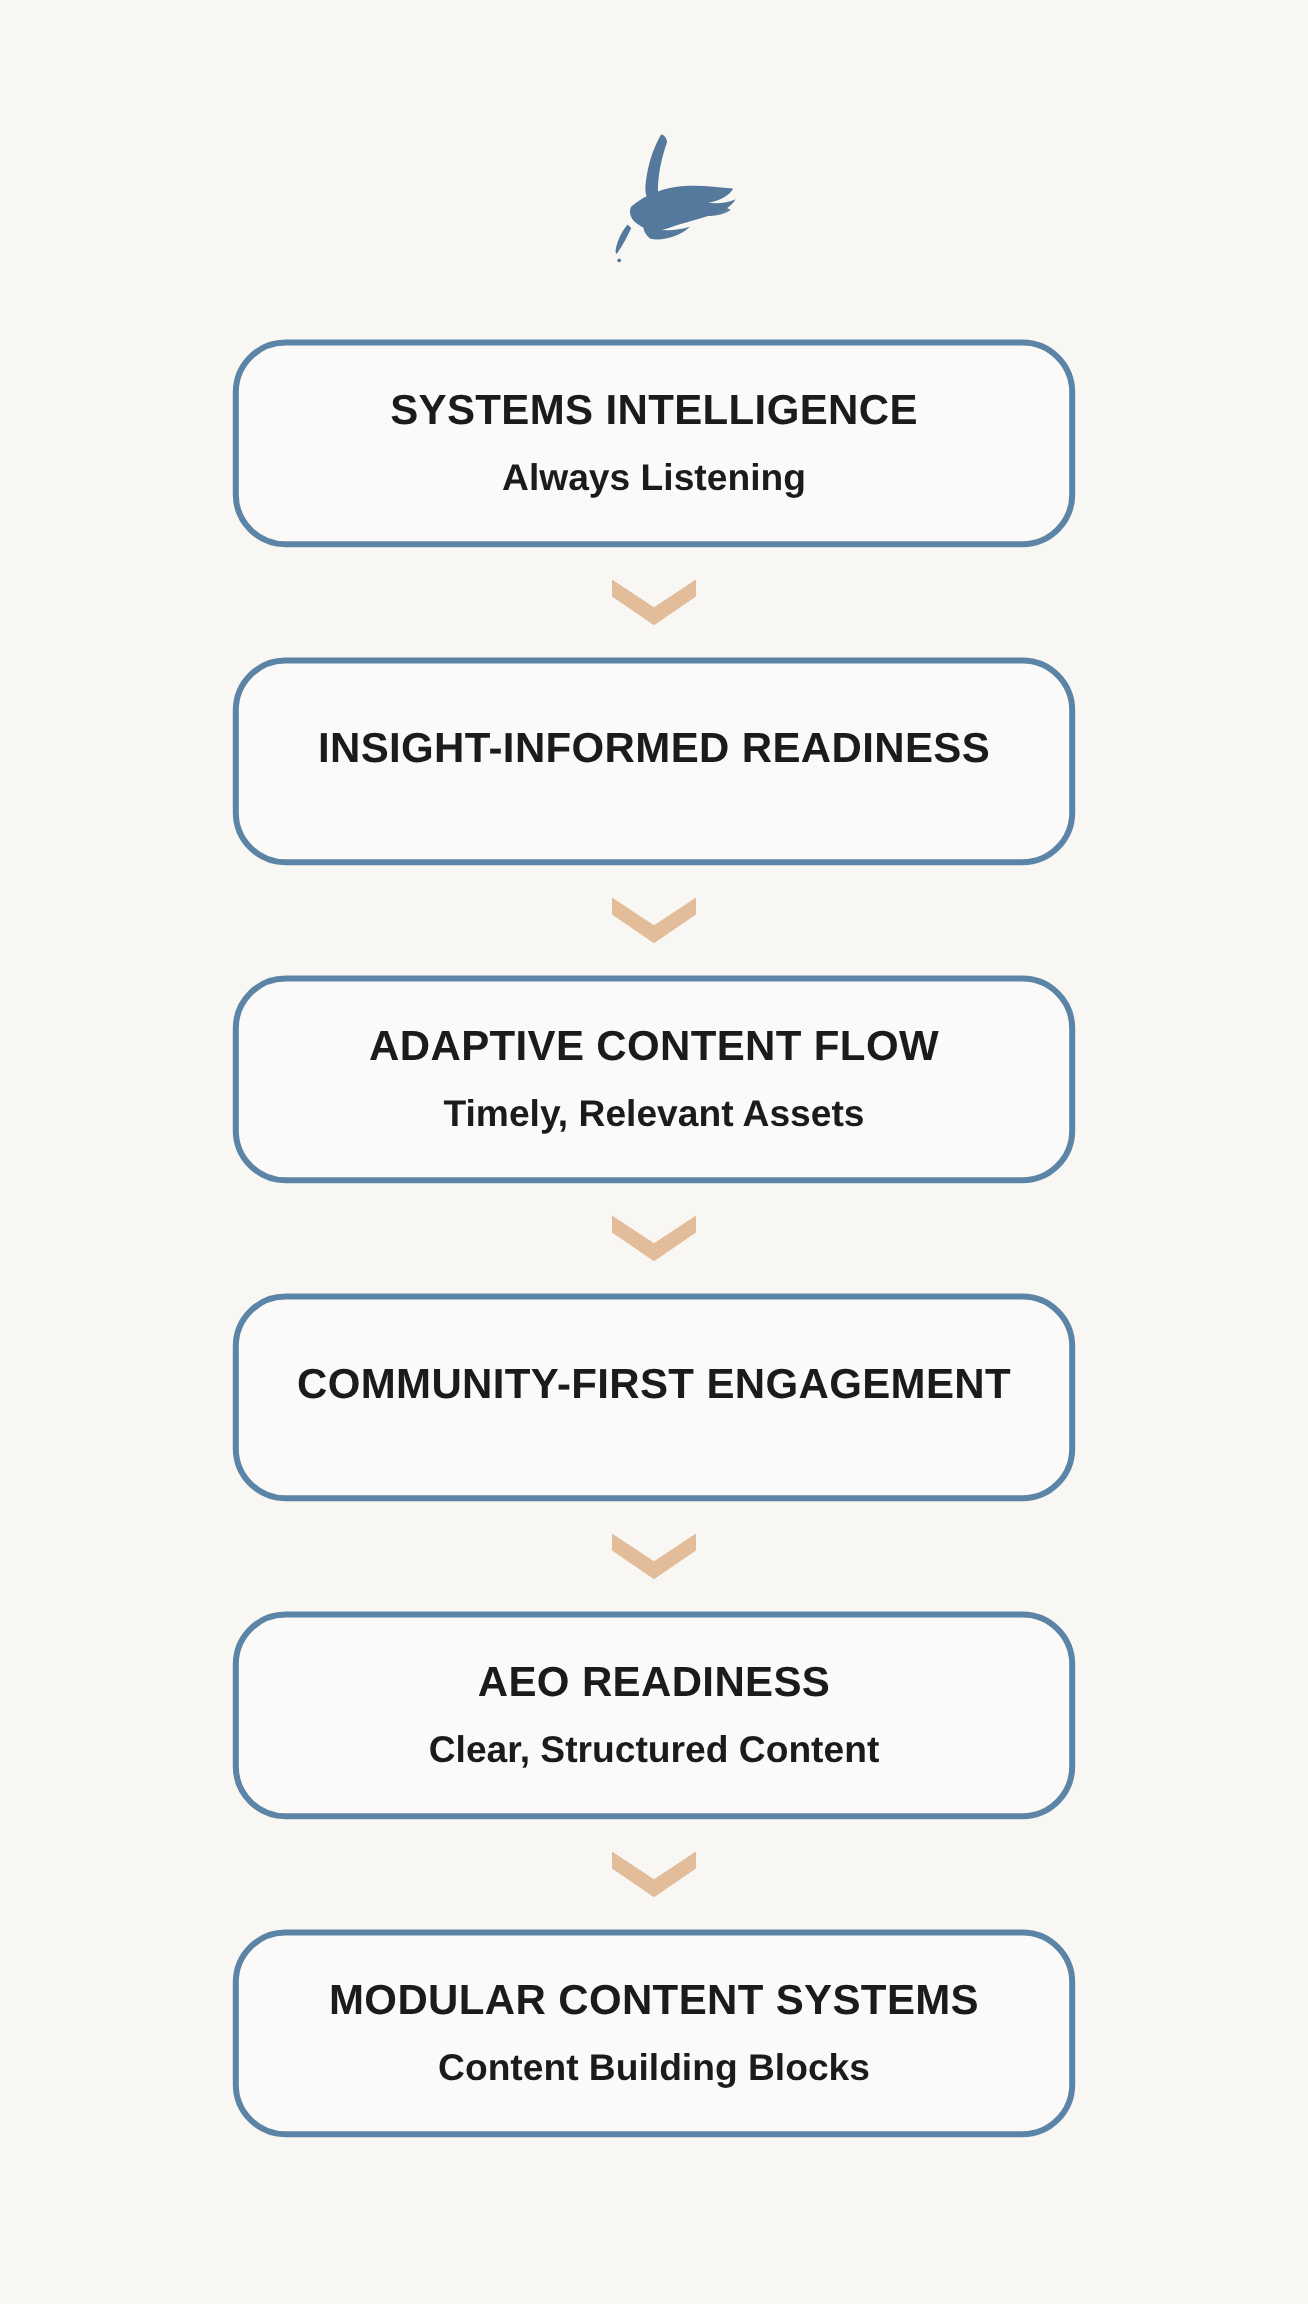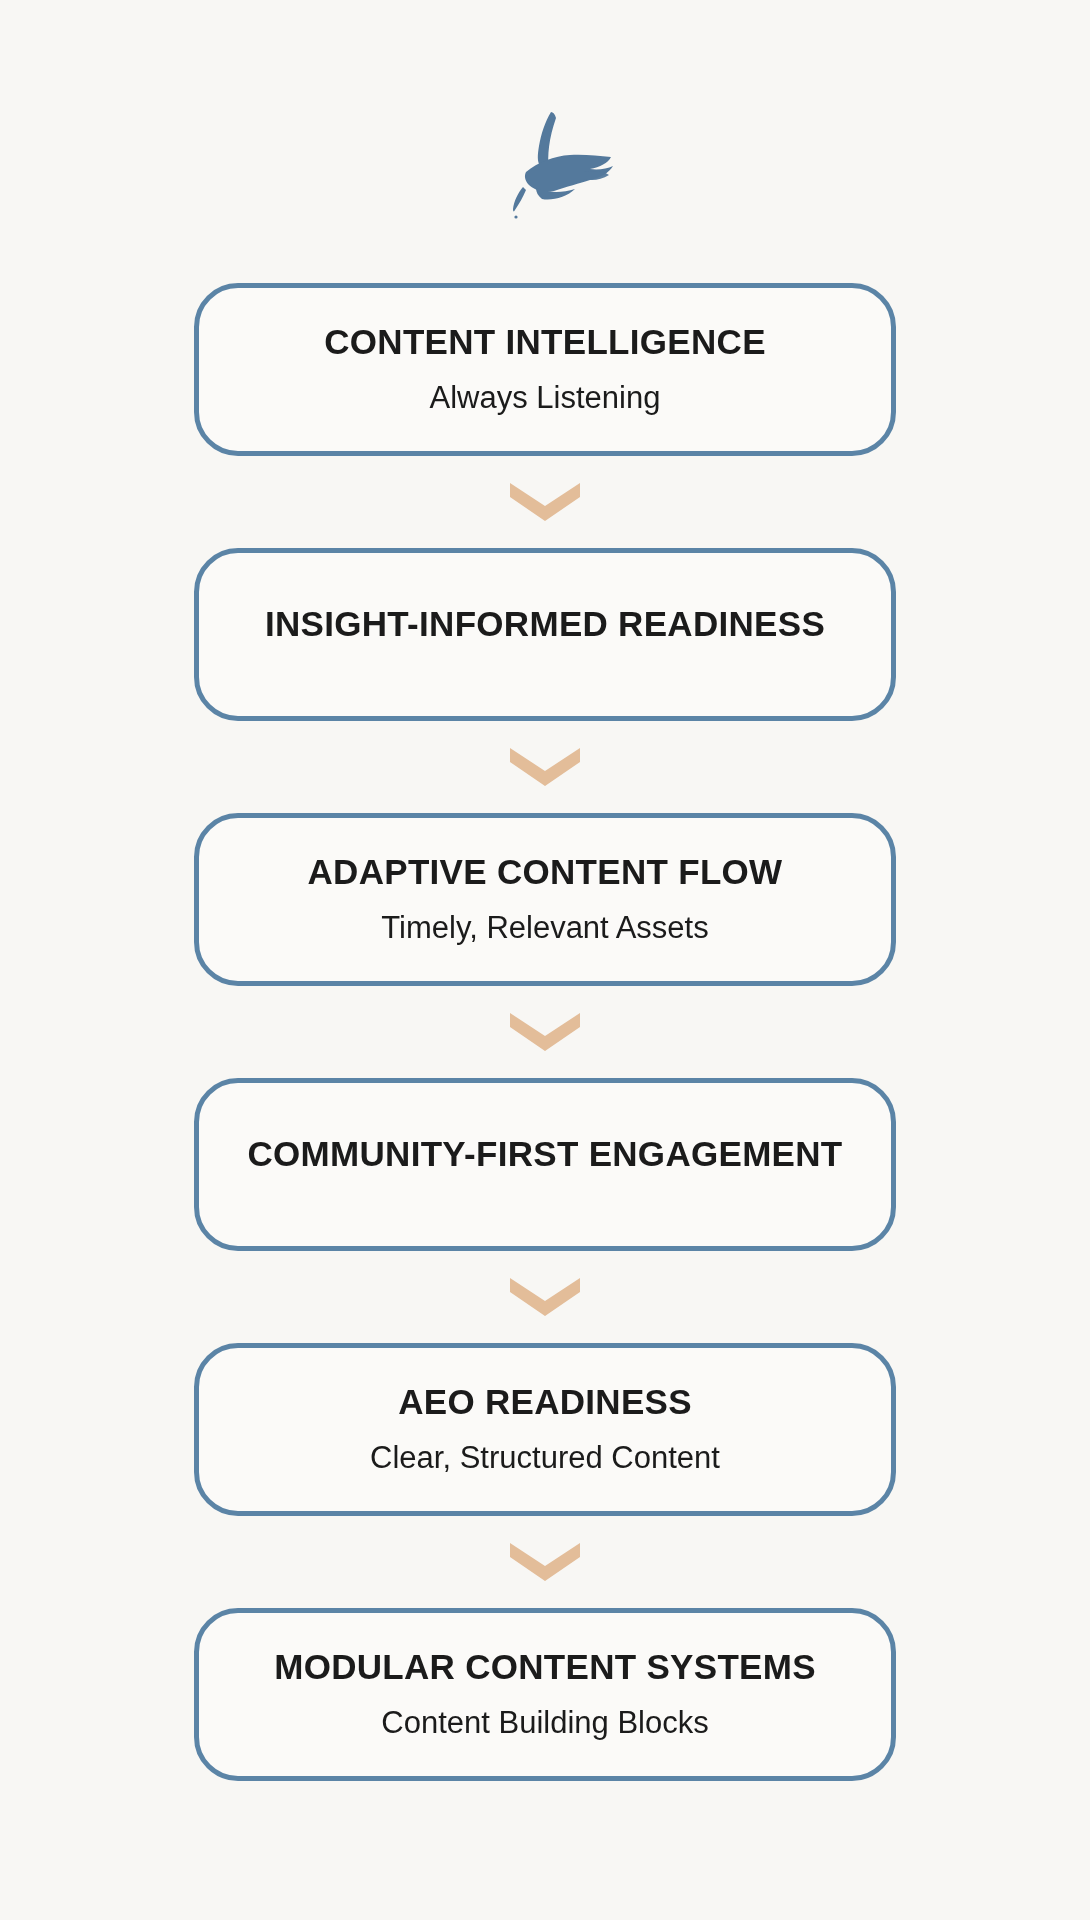--- a/index.html
+++ b/index.html
@@ -50,21 +50,21 @@
   .step-title {
     font-size: 35px;
     font-weight: 700;
     letter-spacing: 0.3px;
     line-height: 1.05;
     margin-bottom: 20px;
     color: var(--text);
   }
   .step-subtitle {
     font-size: 31px;
-    font-weight: 400;
+    font-weight: 700;
     line-height: 1.1;
     color: var(--text);
   }
   .arrow {
     margin: 27px 0;
     color: var(--arrow);
     line-height: 0;
     flex: 0 0 auto;
   }
 </style>
@@ -83,21 +83,21 @@
       <path d="M40,88 C52,93 66,93 79,89 C71,97 56,101 46,99 C42,96 40,92 40,88 Z"></path>
 
       <path d="M88,72 C97,72 106,70 113,75 C105,80 96,81 88,79 Z" opacity="0.95"></path>
 
       <path d="M30,90 C27,97 23,104 19,110 C18,112 17,112 17,109 C18,101 22,93 27,87 Z"></path>
       <circle cx="20" cy="117" r="1.6"></circle>
     </svg>
   </div>
 
   <div class="step">
-    <div class="step-title">CONTENT INTELLIGENCE</div>
+    <div class="step-title">SYSTEMS INTELLIGENCE</div>
     <div class="step-subtitle">Always Listening</div>
   </div>
 
   <div class="arrow">
     <svg width="70" height="38" viewBox="0 0 70 38" aria-hidden="true">
       <polygon points="0,0 35,23 70,0 70,14 35,38 0,14" fill="currentColor"></polygon>
     </svg>
   </div>
 
   <div class="step">

